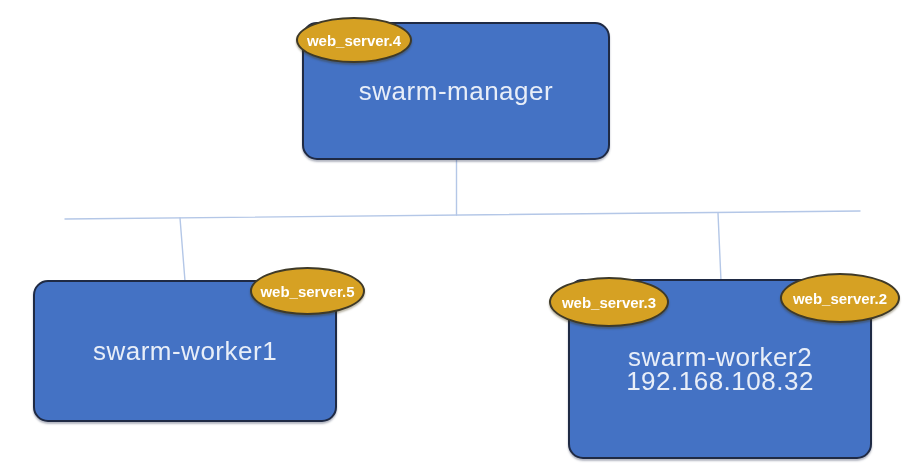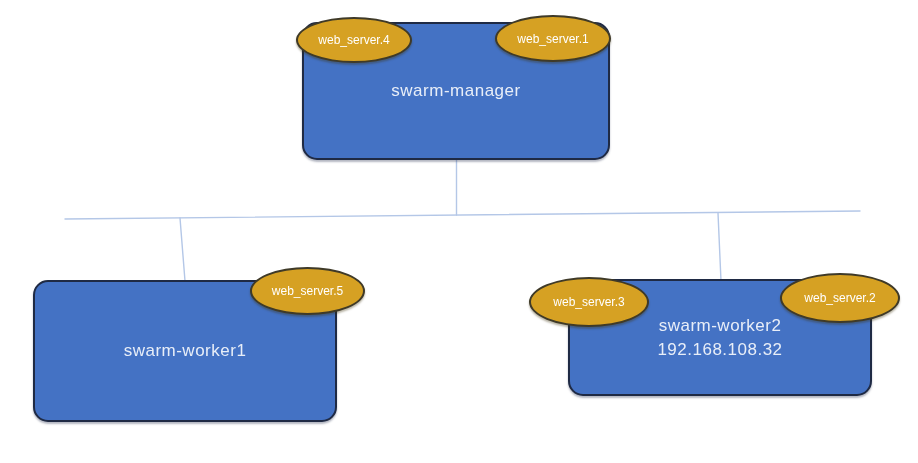--- a/index.html
+++ b/index.html
@@ -36,49 +36,49 @@
     border-radius:15px;
     box-sizing:border-box;
     display:flex;
     flex-direction:column;
     align-items:center;
     justify-content:center;
     box-shadow:0 2px 2px rgba(40,50,80,0.35);
   }
   .node-title,.node-ip{
     color:var(--node-text);
-    font-size:17px;
+    font-size:26px;
     line-height:24px;
     letter-spacing:0.5px;
     text-align:right;
     white-space:nowrap;
   }
   .badge{
     position:absolute;
     z-index:2;
     background:var(--task-fill);
     border:2px solid var(--task-border);
     border-radius:50%;
     box-sizing:border-box;
     display:flex;
     align-items:center;
     justify-content:center;
     color:var(--task-text);
-    font-size:12px;
-    font-weight:normal;
+    font-size:15px;
+    font-weight:bold;
     white-space:nowrap;
     box-shadow:0 2px 2px rgba(60,50,10,0.35);
   }
   #node-manager{left:302px;top:22px;width:308px;height:138px;}
   #node-worker1{left:33px;top:280px;width:304px;height:142px;}
-  #node-worker2{left:568px;top:279px;width:304px;height:117px;}
+  #node-worker2{left:568px;top:279px;width:304px;height:180px;}
   #badge-ws4{left:296px;top:17px;width:116px;height:46px;}
   #badge-ws1{left:495px;top:15px;width:116px;height:47px;}
   #badge-ws5{left:250px;top:267px;width:115px;height:48px;text-align:center;}
-  #badge-ws3{left:529px;top:277px;width:120px;height:50px;}
+  #badge-ws3{left:549px;top:277px;width:120px;height:50px;}
   #badge-ws2{left:780px;top:273px;width:120px;height:50px;text-align:right;}
 </style>
 </head>
 <body>
 
 <div class="canvas">
 
   <svg class="connectors" viewBox="0 0 918 463">
     <line x1="456.5" y1="160" x2="456.5" y2="215"></line>
     <line x1="65" y1="219" x2="860" y2="211"></line>
@@ -93,18 +93,17 @@
   <div class="node" id="node-worker1">
     <div class="node-title">swarm-worker1</div>
   </div>
 
   <div class="node" id="node-worker2">
     <div class="node-title">swarm-worker2</div>
     <div class="node-ip">192.168.108.32</div>
   </div>
 
   <div class="badge" id="badge-ws4">web_server.4</div>
-  <div class="badge" id="badge-ws1">web_server.1</div>
   <div class="badge" id="badge-ws5">web_server.5</div>
   <div class="badge" id="badge-ws3">web_server.3</div>
   <div class="badge" id="badge-ws2">web_server.2</div>
 
 </div>
 
 </body></html>

